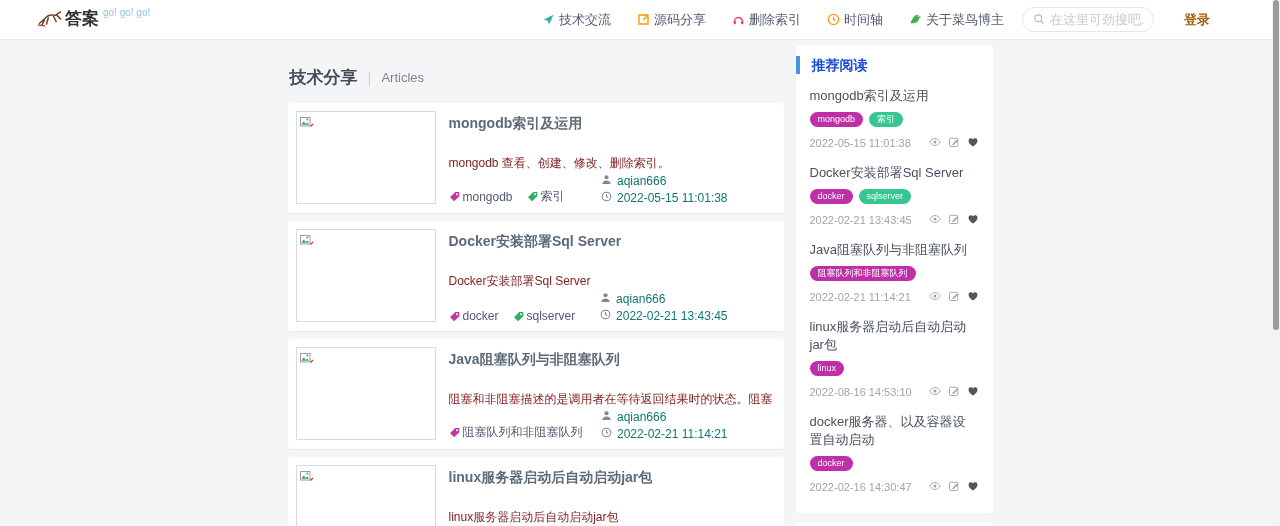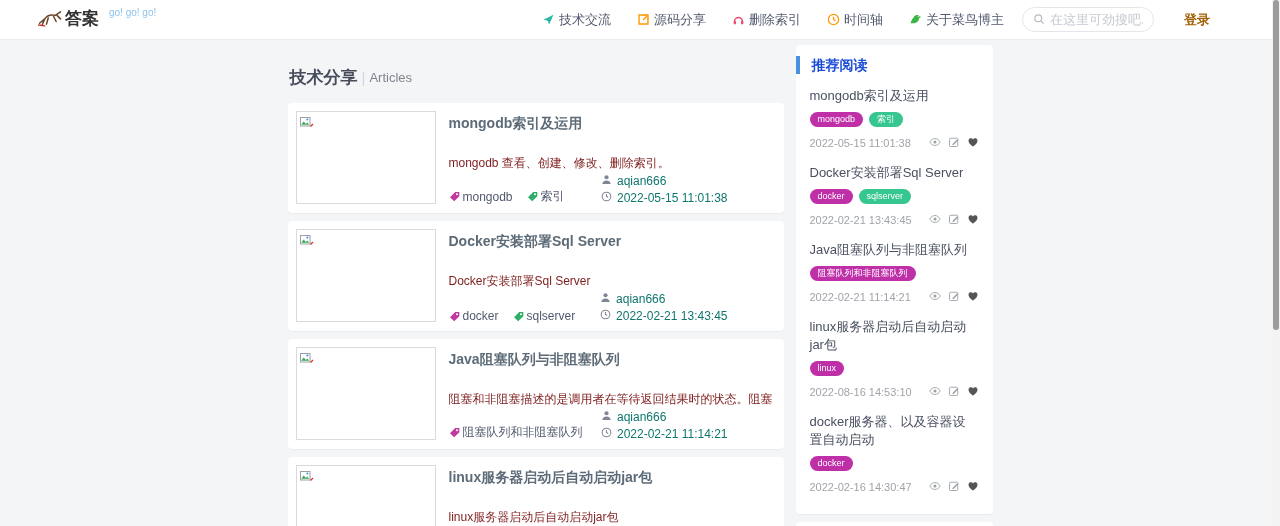--- a/index.html
+++ b/index.html
@@ -10,37 +10,37 @@
     position:relative;
     color:#495060;
   }
   
   header {
     height:40px; background:#fff; border-bottom:1px solid #ececec;
     display:flex; align-items:center; padding:0 70px 0 36px;
   }
   .logo { display:flex; align-items:flex-start; gap:1px; cursor:pointer; }
   .logo-title { font-size:17px; font-weight:700; color:#333; }
-  .logo-slogan { font-size:10px; color:#8fc3ea; margin-left:9px; }
+  .logo-slogan { font-size:10px; color:#8fc3ea; margin-left:3px; }
   nav { margin-left:auto; display:flex; align-items:center; gap:26px; }
   .nav-item { display:flex; align-items:center; gap:4px; font-size:13px; color:#515a6e; cursor:pointer; white-space:nowrap;justify-content:center; }
   .nav-item svg { display:block; }
   .search-box {
     margin-left:18px; display:flex; align-items:center; gap:5px;
     border:1px solid #e4e6e9; border-radius:13px; height:25px; padding:0 10px; width:132px; background:#fff;
   }
   .search-box input { border:0; outline:0; font-size:13px; color:#14532d; width:100%; background:transparent;
     font-family:"Liberation Sans","DejaVu Sans",sans-serif; }
   .search-box input::placeholder { color:#c6cad1; }
   .login { margin-left:30px; font-size:13px; font-weight:700; color:#a16207; cursor:pointer; }
 
   
   .page { width:705px; margin:0 auto; display:flex; gap:12px; align-items:flex-start; padding-top:5px; }
   .articles-col { width:496px; }
-  .section-head { margin:21px 0 14px 2px; display:flex; align-items:center; gap:4px; }
+  .section-head { margin:21px 0 14px 2px; display:flex; align-items:center; gap:10px; }
   .sh-title { font-size:17px; color:#464c5b; font-weight:600; }
   .sh-div { color:#cfd6dd; font-size:15px; }
   .sh-sub { font-size:13px; color:#80848f; }
 
   
   .card {
     background:#fff; border-radius:4px; margin-bottom:8px; padding:8px;
     display:flex; height:110px; box-shadow:0 1px 1px rgba(0,0,0,.04); cursor:pointer;
   }
   .thumb { width:140px; height:93px; background:#fff; border:1px solid #d8dade; flex:none; padding:3px; }

